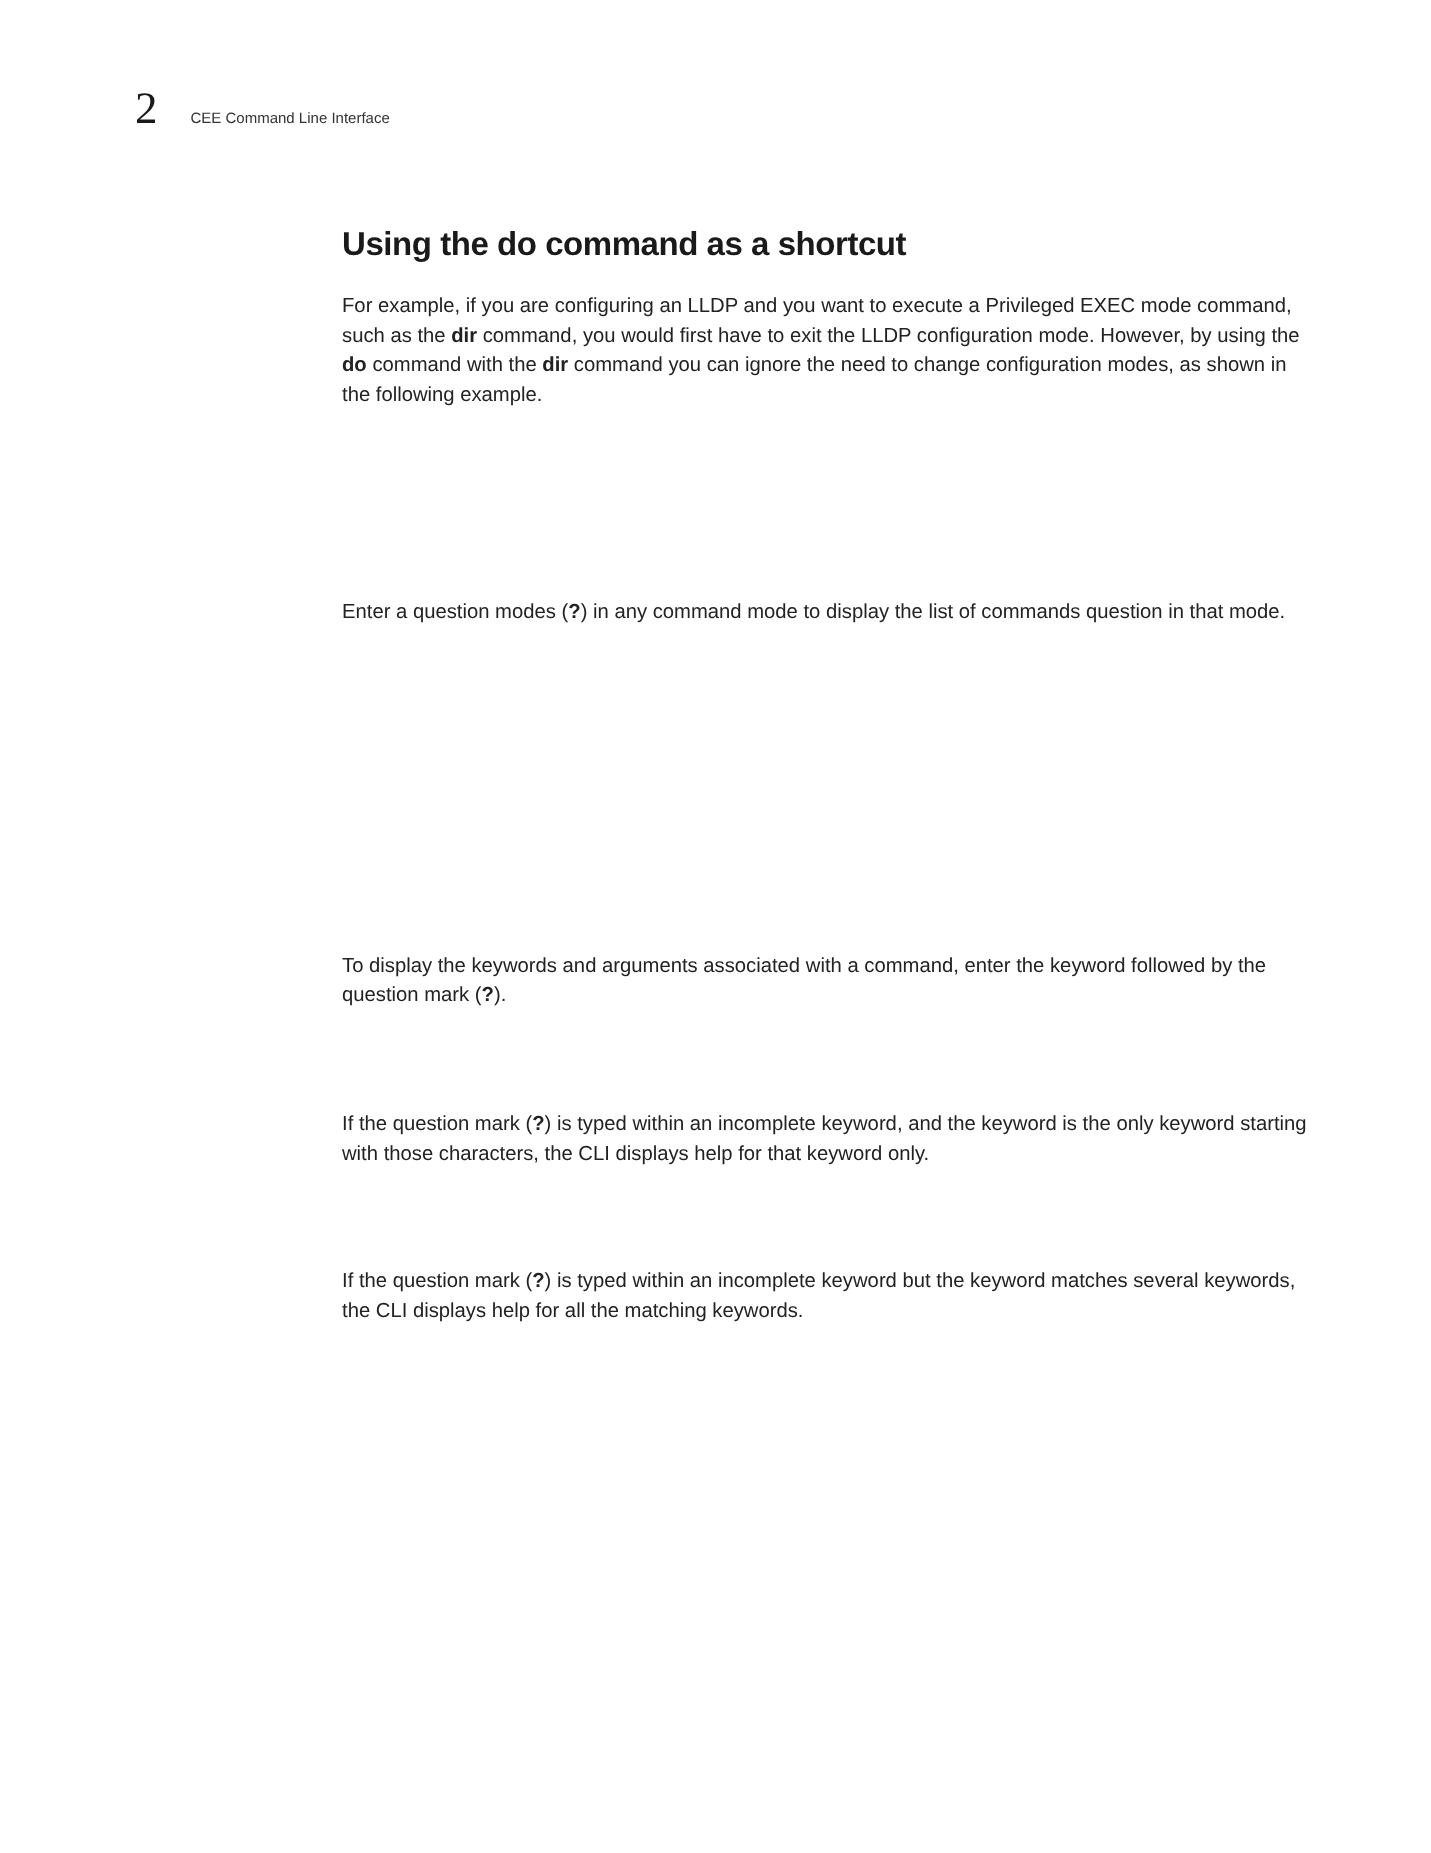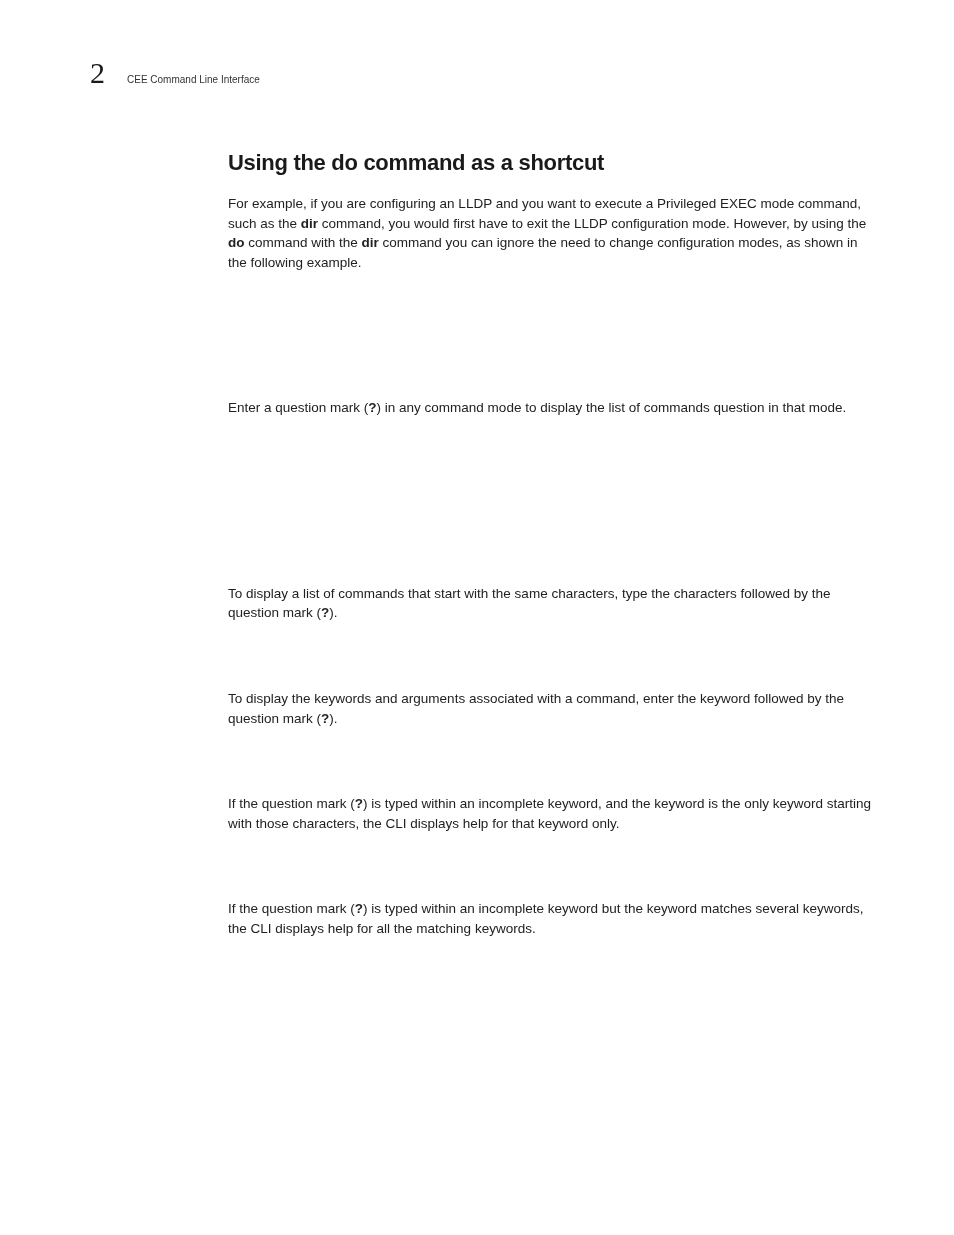--- a/index.html
+++ b/index.html
@@ -74,28 +74,25 @@
 
 
     <p class="body">
       <span>For example, if you are configuring an LLDP and you want to execute a Privileged EXEC mode command, such as the </span><span class="b">dir</span><span> command, you would first have to exit the LLDP configuration mode. However, by using the </span><span class="b">do</span><span> command with the </span><span class="b">dir</span><span> command you can ignore the need to change configuration modes, as shown in the following example.</span>
     </p>
 
     <div class="gap-large"></div>
 
 
     <p class="body">
-      <span>Enter a question mark (</span><span class="b">?</span><span>) in any command mode to display the list of commands question in that mode.</span>
+      <span>Enter a question modes (</span><span class="b">?</span><span>) in any command mode to display the list of commands question in that mode.</span>
     </p>
 
     <div class="gap-xlarge"></div>
 
-    <p class="body">
-      <span>To display a list of commands that start with the same characters, type the characters followed by the question mark (</span><span class="b">?</span><span>).</span>
-    </p>
 
     <div class="gap-small"></div>
 
     <p class="body">
       <span>To display the keywords and arguments associated with a command, enter the keyword followed by the question mark (</span><span class="b">?</span><span>).</span>
     </p>
 
     <div class="gap-small"></div>
 
     <p class="body">

